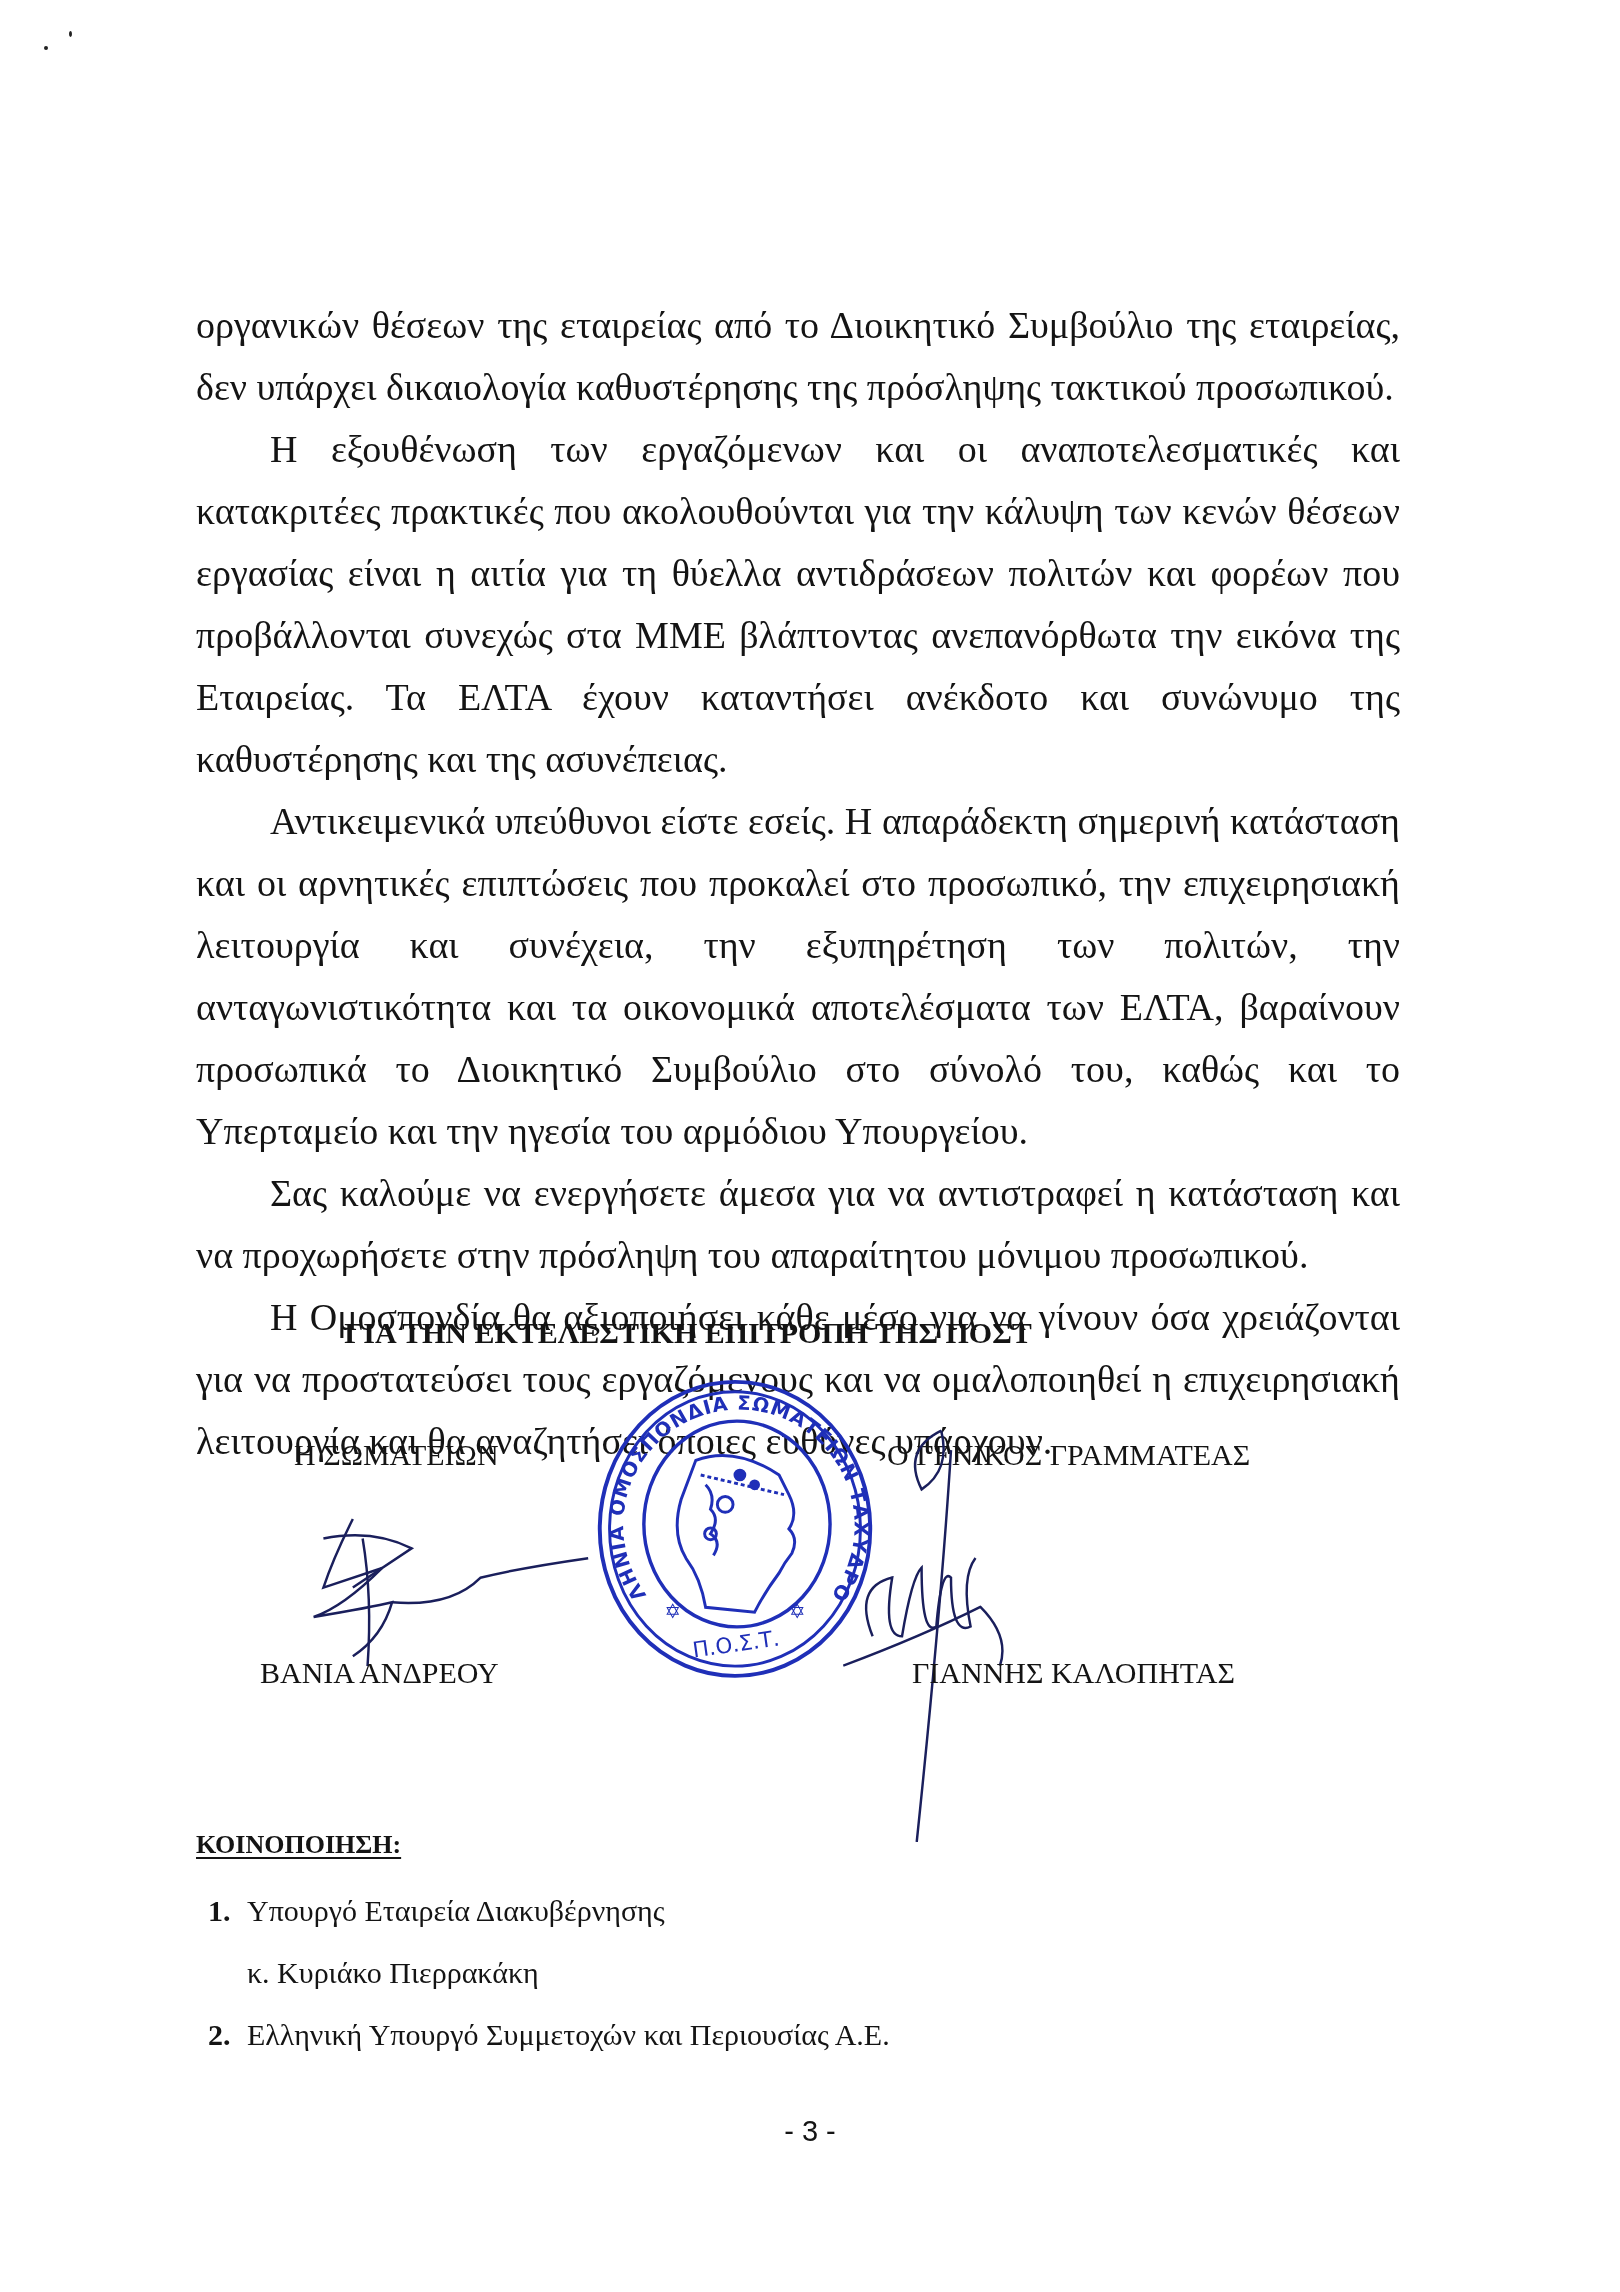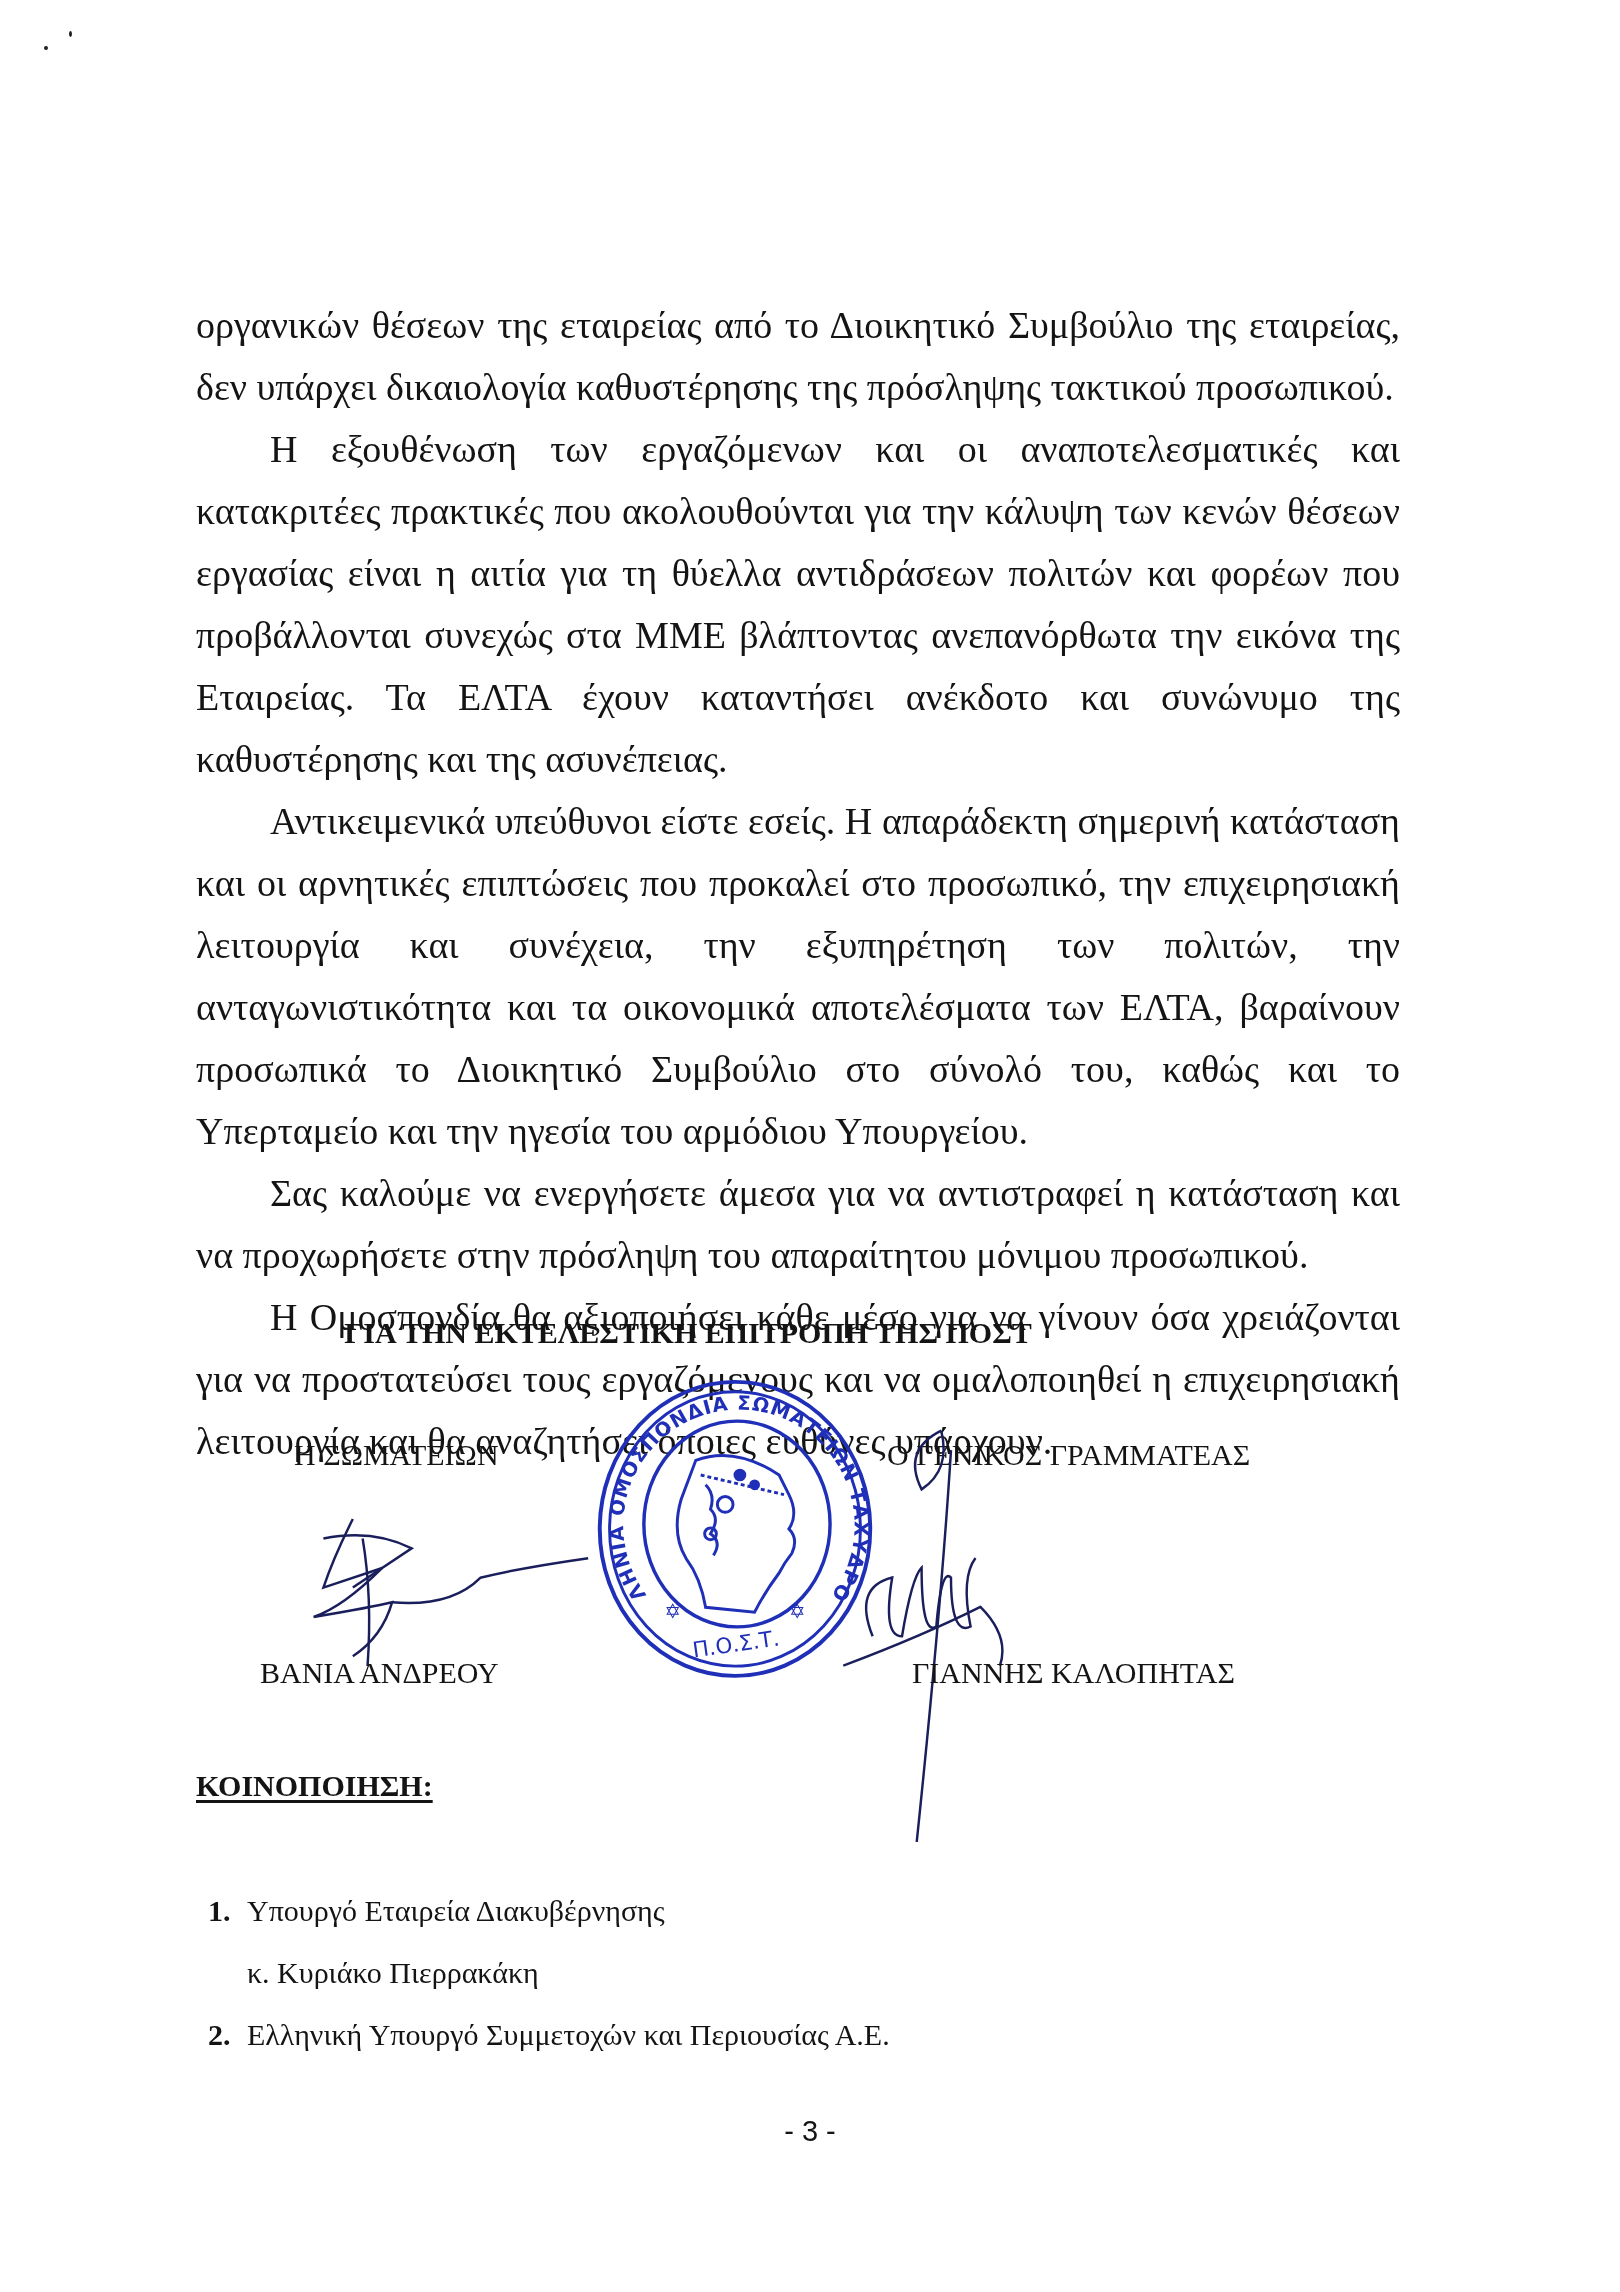--- a/index.html
+++ b/index.html
@@ -8,21 +8,21 @@
     .page { position: absolute; left: 0; top: 0; width: 1620px; height: 2293px; background: #fff; }
     .speck { position: absolute; background: #222; border-radius: 50%; }
     .body-text { position: absolute; left: 196px; width: 1204px; top: 294px;
                  font-size: 38px; line-height: 62px; text-align: justify; }
     .body-text p { margin: 0; }
     .body-text p.indent { text-indent: 74px; }
     .body-text p.nojust { text-align-last: left; }
     .sig-heading { position: absolute; left: 0; width: 1376px; top: 1316px; text-align: center;
                    font-weight: bold; font-size: 30px; letter-spacing: 0px; }
     .label { position: absolute; font-size: 30px; white-space: nowrap; }
-    .kin-heading { position: absolute; left: 196px; top: 1769px; font-size: 30px; font-weight: bold;
+    .kin-heading { position: absolute; left: 196px; top: 1830px; font-size: 26px; font-weight: bold;
                    text-decoration: underline; text-underline-offset: 3.9px; }
     .cc-list { position: absolute; left: 208px; top: 1880px; font-size: 30px; line-height: 62px; }
     .cc-row { white-space: nowrap; }
     .cc-num { display: inline-block; width: 39px; font-weight: bold; }
     .cc-sub { padding-left: 39px; }
     .page-num { position: absolute; left: 0; width: 1620px; top: 2115px; text-align: center;
                 font-family: "Liberation Sans", sans-serif; font-size: 29px; }
     .stamp { position: absolute; left: 588px; top: 1367px; width: 294px; height: 314px; }
     .signature { position: absolute; }
   </style>

